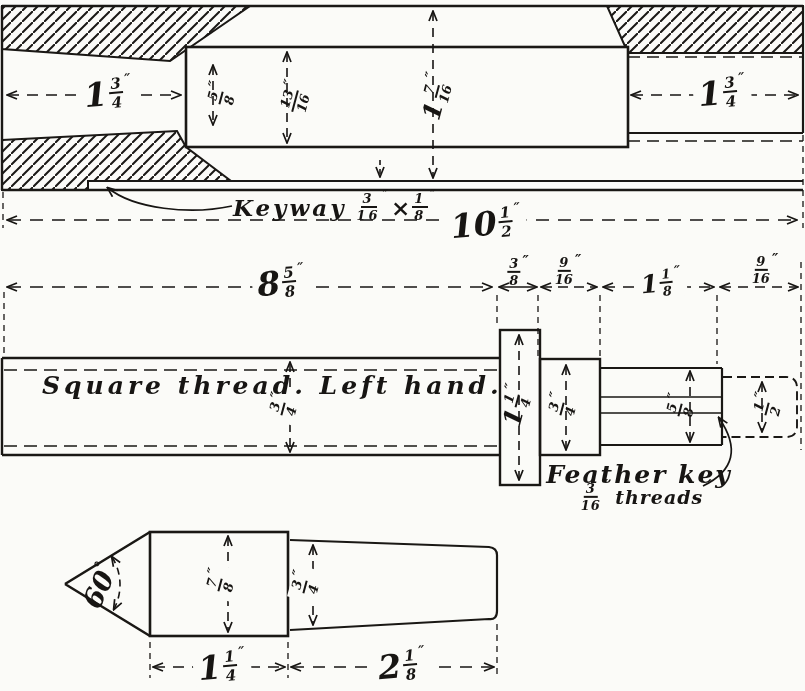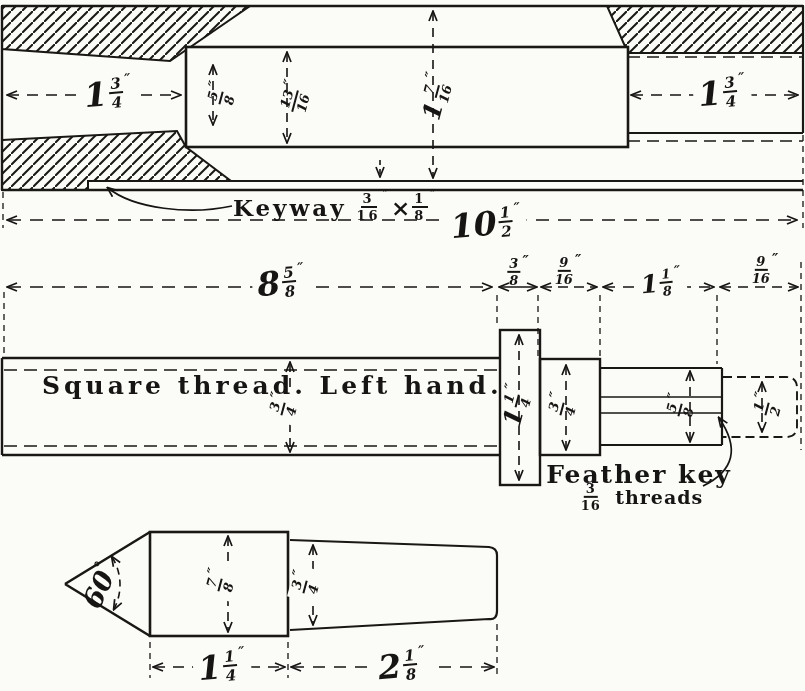--- a/index.html
+++ b/index.html
@@ -23,21 +23,21 @@
   .lbl .frac{display:inline-flex;flex-direction:column;align-items:center;
     font-size:15px;line-height:1.08;margin-left:2px;}
   .frac .n{padding:0 2px;border-bottom:2px solid #171513;}
   .frac .d{padding-top:1px;}
   .lbl .in{font-size:14px;align-self:flex-start;margin-left:2px;margin-top:-3px;}
   .sm .w{font-size:25px;}
   .sm .frac{font-size:13px;line-height:1.05;}
   .deg{font-size:15px;align-self:flex-start;margin-top:-2px;}
   .b60 .w{font-size:27px;}
   .note{position:absolute;display:flex;align-items:center;white-space:nowrap;
-    font-weight:bold;line-height:1;}
+    font-style:italic;font-weight:bold;line-height:1;}
   .script{font-size:25px;letter-spacing:4px;}
   .note .frac{display:inline-flex;flex-direction:column;align-items:center;
     font-size:13px;line-height:1.05;margin:0 2px;font-weight:bold;}
   .note .in{font-size:12px;align-self:flex-start;margin-top:-3px;}
   .ctr{transform:translate(-50%,-50%);}
 </style>
 </head>
 <body>
 
 <div id="stage">

